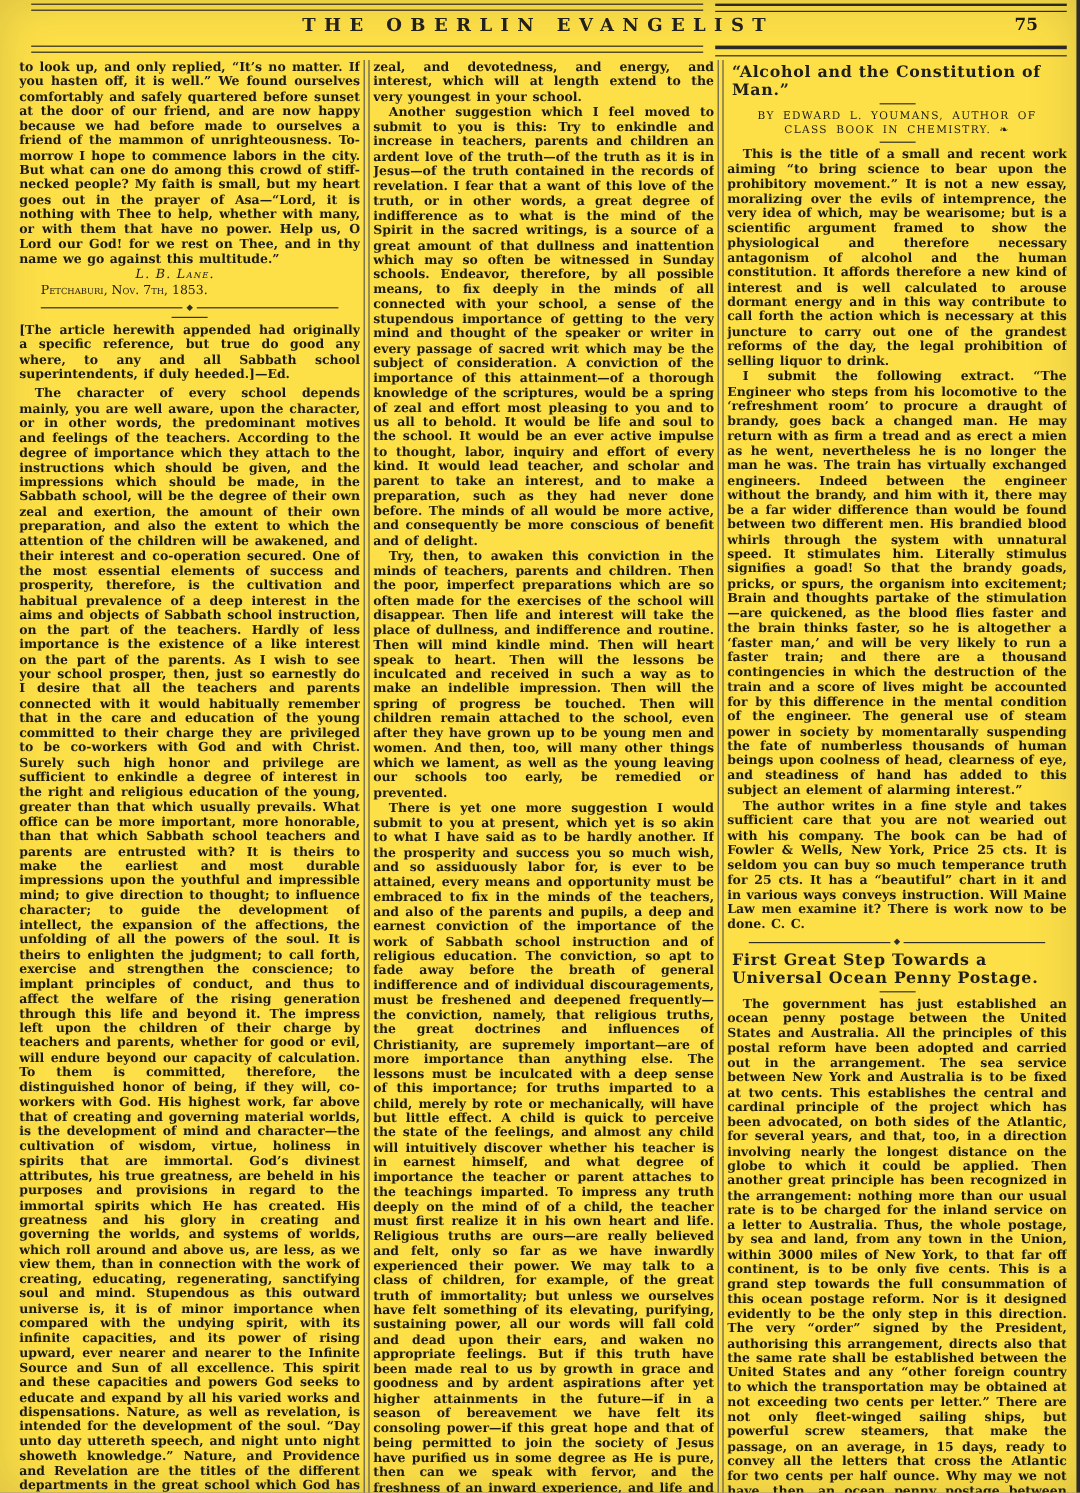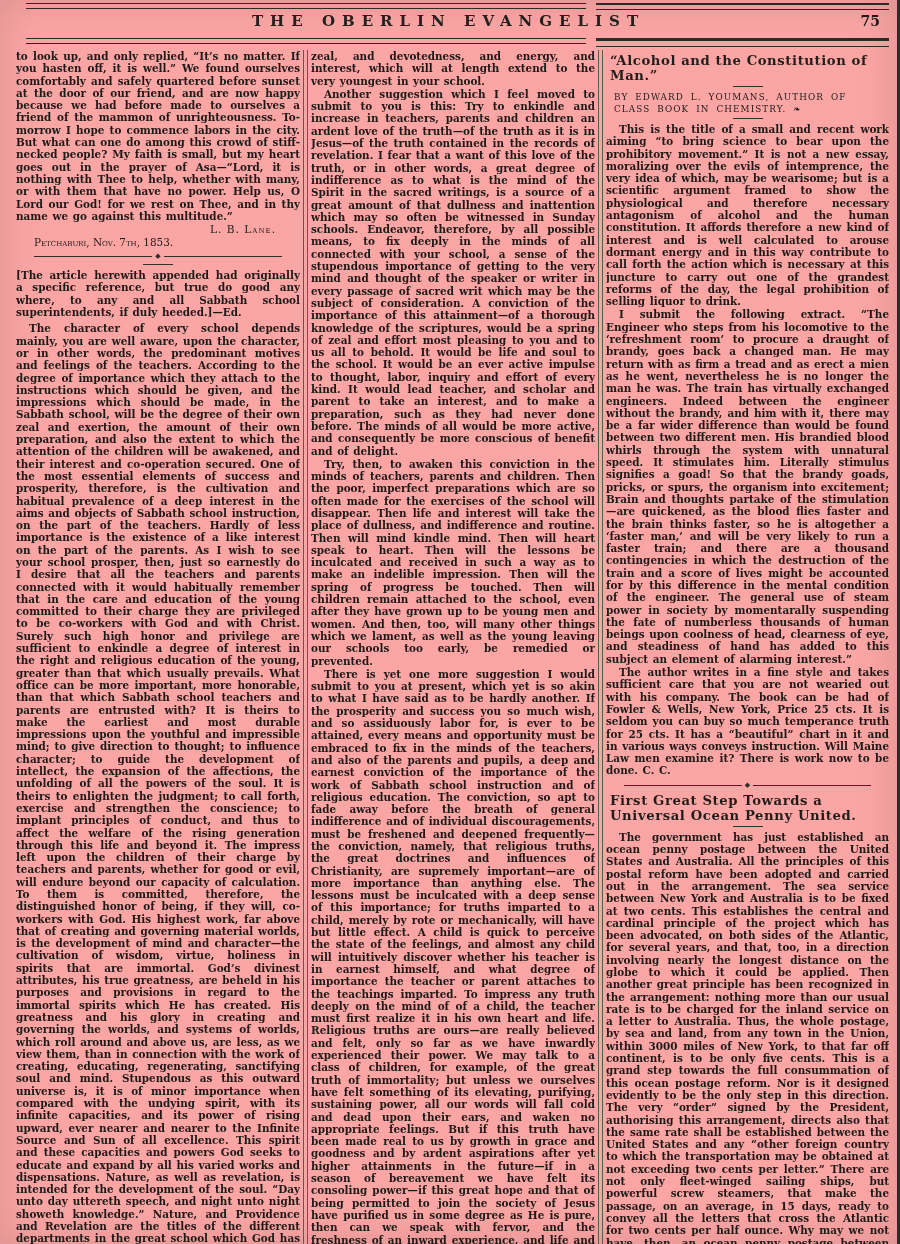--- a/index.html
+++ b/index.html
@@ -1,67 +1,67 @@
 <!DOCTYPE html>
 <html><head>
 <meta charset="utf-8">
 <style>
   html,body{margin:0;padding:0;background:#888;}
   .page{
     position:relative;
     width:900px;height:1244px;
     margin:0 auto;
-    background:#fca5a5;
+    background:#fde047;
     color:#1d1b18;
     font-family:"DejaVu Serif","Liberation Serif",serif;
     overflow:hidden;
     box-shadow:inset 0 0 40px rgba(60,55,45,.18);
     box-sizing:border-box;
     border-right:3px solid #2e2c29;
   }
   .top-rule-row{display:flex;gap:10px;padding:3px 8px 0 26px;}
   .top-seg{height:4px;border-top:1px solid #2c2a26;border-bottom:1px solid #2c2a26;}
   .top-seg.left{flex:0 0 560px;}
   .top-seg.right{flex:1;border-top:2px solid #2c2a26;}
   header{position:relative;height:24px;margin-top:2px;}
   .masthead{
     text-align:center;font-weight:bold;font-size:15px;letter-spacing:7px;
     color:#23211d;
   }
-  .page-number{position:absolute;right:17px;top:1px;font-weight:bold;font-size:14px;}
+  .page-number{position:absolute;right:32px;top:1px;font-weight:bold;font-size:14px;}
   .header-rule-row{display:flex;gap:10px;padding:2px 8px 0 26px;margin-bottom:3px;}
   .hdr-seg{height:4px;border-top:1px solid #2c2a26;border-bottom:1px solid #2c2a26;}
   .hdr-seg.left{flex:0 0 560px;}
   .hdr-seg.right{flex:1;border-top:3px solid #2c2a26;height:5px;}
   .columns{display:flex;padding:0 8px 0 16px;}
   .col{height:1196px;overflow:hidden;box-sizing:border-box;}
   .col-1{width:284px;}
   .col-2{width:284px;}
   .col-3{flex:1;}
   .col-divider{
     width:3px;margin:0 3px;align-self:stretch;
     border-left:1px solid #5d5a53;border-right:1px solid #5d5a53;
   }
   .p{
     font-size:10.4px;line-height:12.3px;text-align:justify;
     text-indent:13px;margin:0 0 1px 0;word-spacing:1px;font-weight:bold;
   }
   .p.flush{text-indent:0;}
-  .sig{font-size:10.6px;text-align:right;padding-right:24px;font-variant:small-caps;letter-spacing:1px;margin:1px 0;}
+  .sig{font-size:10.6px;text-align:center;padding-right:24px;font-variant:small-caps;letter-spacing:1px;margin:1px 0;font-style:italic;}
   .dateline{font-size:10.4px;font-variant:small-caps;margin:1px 0 2px 18px;}
   .orn-rule{display:flex;align-items:center;margin:5px 18px 4px 18px;color:#2f2d29;}
   .orn-rule::before,.orn-rule::after{content:"";flex:1;border-top:1.5px solid #2f2d29;}
   .orn-rule .diamond{font-size:7px;line-height:7px;padding:0 3px;}
   .article-title{
     font-size:13.2px;font-weight:bold;line-height:15px;
     letter-spacing:.6px;margin:3px 4px 0 4px;color:#201e1a;
   }
   .short-rule{width:30px;border-top:1.3px solid #33312d;margin:3px auto 4px auto;}
   .byline{
-    font-size:8.8px;text-align:left;letter-spacing:1.1px;line-height:12px;
+    font-size:8.8px;text-align:center;letter-spacing:1.1px;line-height:12px;
     margin:1px 8px;word-spacing:3px;
   }
   .spacer-sm{height:3px;}
 </style>
 </head>
 <body>
 
 <div class="page">
 
   <div class="top-rule-row">
@@ -116,19 +116,19 @@
         <span>BY EDWARD L. YOUMANS, AUTHOR OF CLASS BOOK IN CHEMISTRY.</span>
         <span>❧</span>
       </div>
       <div class="short-rule"></div>
       <p class="p">This is the title of a small and recent work aiming “to bring science to bear upon the prohibitory movement.” It is not a new essay, moralizing over the evils of intemprence, the very idea of which, may be wearisome; but is a scientific argument framed to show the physiological and therefore necessary antagonism of alcohol and the human constitution. It affords therefore a new kind of interest and is well calculated to arouse dormant energy and in this way contribute to call forth the action which is necessary at this juncture to carry out one of the grandest reforms of the day, the legal prohibition of selling liquor to drink.</p>
       <p class="p">I submit the following extract. “The Engineer who steps from his locomotive to the ‘refreshment room’ to procure a draught of brandy, goes back a changed man. He may return with as firm a tread and as erect a mien as he went, nevertheless he is no longer the man he was. The train has virtually exchanged engineers. Indeed between the engineer without the brandy, and him with it, there may be a far wider difference than would be found between two different men. His brandied blood whirls through the system with unnatural speed. It stimulates him. Literally stimulus signifies a goad! So that the brandy goads, pricks, or spurs, the organism into excitement; Brain and thoughts partake of the stimulation—are quickened, as the blood flies faster and the brain thinks faster, so he is altogether a ‘faster man,’ and will be very likely to run a faster train; and there are a thousand contingencies in which the destruction of the train and a score of lives might be accounted for by this difference in the mental condition of the engineer. The general use of steam power in society by momentarally suspending the fate of numberless thousands of human beings upon coolness of head, clearness of eye, and steadiness of hand has added to this subject an element of alarming interest.”</p>
       <p class="p">The author writes in a fine style and takes sufficient care that you are not wearied out with his company. The book can be had of Fowler &amp; Wells, New York, Price 25 cts. It is seldom you can buy so much temperance truth for 25 cts. It has a “beautiful” chart in it and in various ways conveys instruction. Will Maine Law men examine it? There is work now to be done. C. C.</p>
       <div class="orn-rule">
           <span class="diamond">◆</span>
         </div>
-      <h2 class="article-title">First Great Step Towards a Universal Ocean Penny United.</h2>
+      <h2 class="article-title">First Great Step Towards a Universal Ocean Penny Postage.</h2>
       <div class="short-rule"></div>
       <p class="p">The government has just established an ocean penny postage between the United States and Australia. All the principles of this postal reform have been adopted and carried out in the arrangement. The sea service between New York and Australia is to be fixed at two cents. This establishes the central and cardinal principle of the project which has been advocated, on both sides of the Atlantic, for several years, and that, too, in a direction involving nearly the longest distance on the globe to which it could be applied. Then another great principle has been recognized in the arrangement: nothing more than our usual rate is to be charged for the inland service on a letter to Australia. Thus, the whole postage, by sea and land, from any town in the Union, within 3000 miles of New York, to that far off continent, is to be only five cents. This is a grand step towards the full consummation of this ocean postage reform. Nor is it designed evidently to be the only step in this direction. The very “order” signed by the President, authorising this arrangement, directs also that the same rate shall be established between the United States and any “other foreign country to which the transportation may be obtained at not exceeding two cents per letter.” There are not only fleet-winged sailing ships, but powerful screw steamers, that make the passage, on an average, in 15 days, ready to convey all the letters that cross the Atlantic for two cents per half ounce. Why may we not have, then, an ocean penny postage between this country and Europe? The facilities and means of transportation in this direction are more abundant and cheap than on any other ocean mail route on the globe. Full three-fourths of all the foreign correspondence of the United States, commercial, friendly, and literary, flow in this one direction. The distance is hardly one-fourth of that between the United States and Australia. An ocean penny postage in this direction would be an unspeakable boon to millions; an agency which would moor the Old World, as it were, side by side, to America, and permeate its populations with the ideas and influence of our institutions. Our Government could hardly perform an act which would do more to promote the well-being of mankind, and to win the gratitude of millions in this country, than by following its own noble precedent and example, in establishing a universal ocean postage.</p>
     </section>
 
   </main>
 </div>
 
 </body></html>

